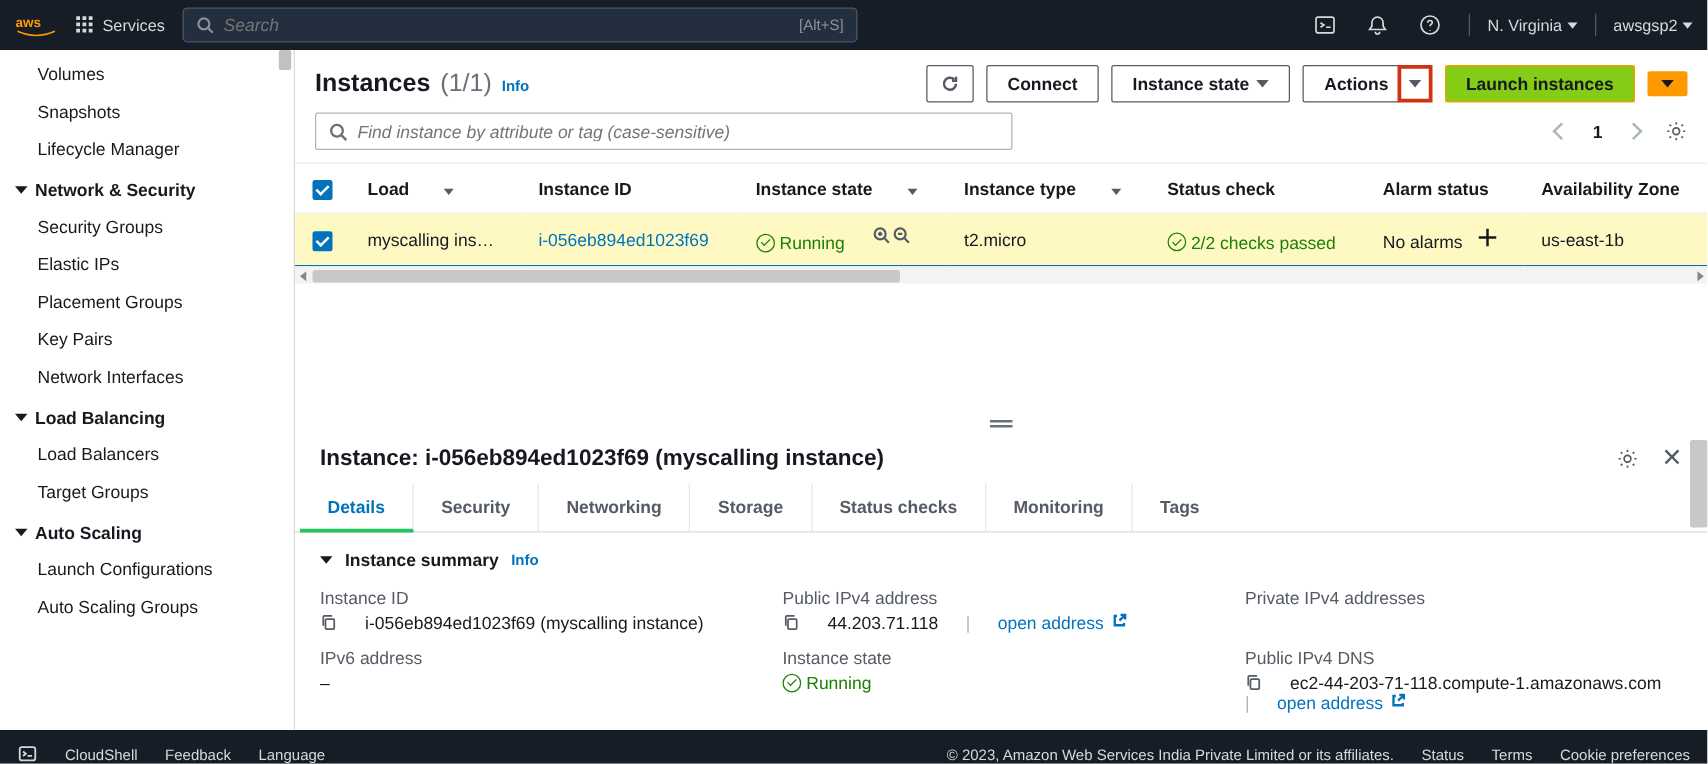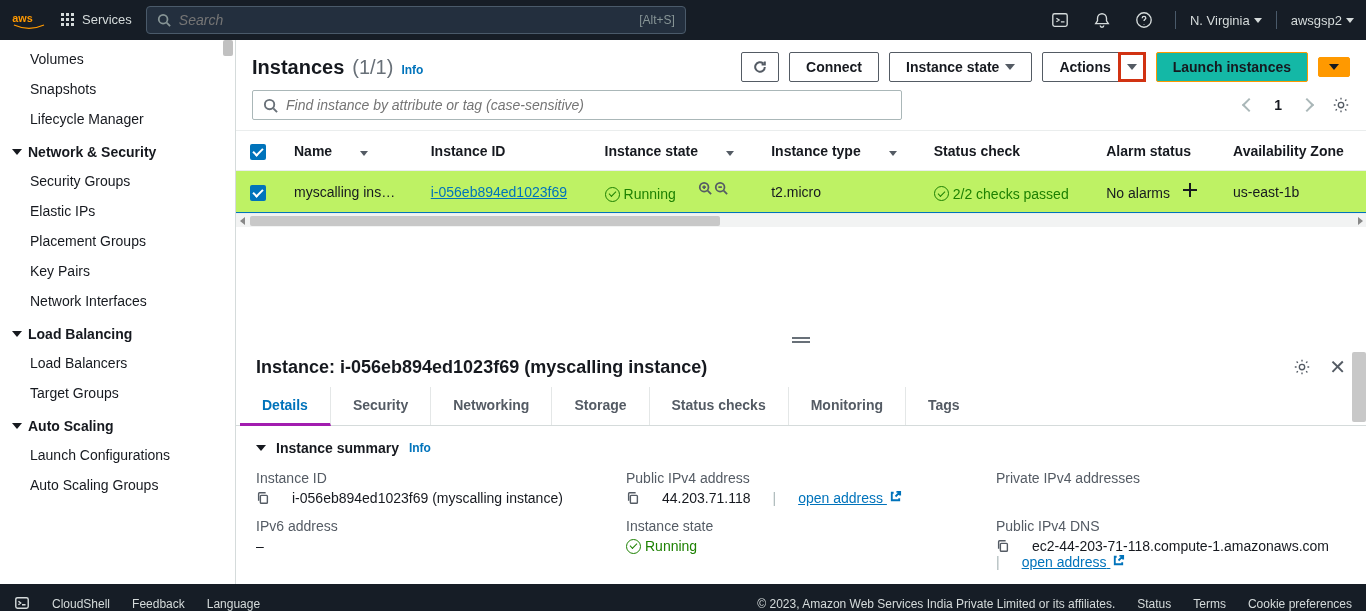--- a/index.html
+++ b/index.html
@@ -2,21 +2,21 @@
 <html><head>
 <meta charset="utf-8">
 <style>
   * { box-sizing: border-box; margin: 0; padding: 0; font-family: "Amazon Ember", "Helvetica Neue", Arial, sans-serif; }
   body { width: 1366px; height: 611px; overflow: hidden; background: #fff; font-size: 14px; color: #16191f; }
   
   
   .topnav { height: 40px; background: #161d26; color: #d5dbdb; display: flex; align-items: center; padding: 0 12px; gap: 8px; }
   .aws-logo { width: 34px; height: 20px; display:flex; align-items:center; }
   .aws-logo svg { width:34px; height:20px; }
-  .services-btn { display: flex; align-items: flex-start; gap: 6px; padding: 4px 6px; cursor: pointer; font-size: 13px; }
+  .services-btn { display: flex; align-items: center; gap: 6px; padding: 4px 6px; cursor: pointer; font-size: 13px; }
   .grid-icon { width:16px; height:16px; fill:#d5dbdb; }
   .search-bar { flex: 0 0 540px; height: 28px; background: #232f3e; border:1px solid #4a5a6a; border-radius:4px; display:flex; align-items:center; padding:0 10px; color:#879596; }
   .search-bar input { flex:1; background:transparent; border:none; color:#d946ef; font-size:14px; font-style: italic; outline:none; margin-left:8px; }
   .search-kbd { font-size:12px; color:#879596; }
   .topnav-spacer { flex:1; }
   .topnav-icon { width:18px; height:18px; fill:none; stroke:#d5dbdb; stroke-width:1.5; cursor:pointer; margin:0 8px; }
   .topnav-divider { width:1px; height:18px; background:#4a5a6a; margin:0 6px; }
   .topnav-text { font-size:13px; cursor:pointer; display:flex; align-items:center; gap:4px; }
   .caret-down { width:0; height:0; border-left:4px solid transparent; border-right:4px solid transparent; border-top:5px solid #d5dbdb; }
   
@@ -35,47 +35,47 @@
   .content { flex:1; display:flex; flex-direction:column; position:relative; }
   
   .page-header { padding:12px 16px 8px 16px; display:flex; align-items:center; gap:16px; border-bottom:none; justify-content:space-between; }
   .ph-left { display:flex; align-items:baseline; gap:8px;justify-content:center; }
   .ph-title { font-size:20px; font-weight:700; }
   .ph-count { font-size:20px; font-weight:400; color:#687078; }
   .ph-info { font-size:12px; color:#0073bb; cursor:pointer; font-weight:600; }
   .ph-right { display:flex; align-items:center; gap:10px; }
   .btn { border:1px solid #545b64; background:#fff; padding:6px 16px; font-size:14px; font-weight:600; cursor:pointer; display:flex; align-items:center; gap:6px; border-radius:2px; color:#16191f; }
   .btn-icon-only { padding:6px 10px; }
-  .btn-orange { background:#14b8a6; border-color:#ff9900; color:#16191f; }
+  .btn-orange { background:#84cc16; border-color:#ff9900; color:#16191f; }
   .btn-orange-caret { background:#ff9900; border-color:#ff9900; padding:6px 10px; }
   .btn-caret { width:0; height:0; border-left:5px solid transparent; border-right:5px solid transparent; border-top:6px solid #545b64; }
   .btn-caret-light { border-top-color:#16191f; }
   .actions-highlight { display:flex; align-items:stretch; }
   .actions-highlight .caret-box { border:3px solid #d13212; padding:4px 6px; margin-left:-2px; display:flex; align-items:center; }
   .refresh-icon { width:16px; height:16px; stroke:#545b64; fill:none; stroke-width:2.5; }
   
   .filter-row { padding:0 16px 10px 16px; display:flex; align-items:center; justify-content:space-between; gap:12px; }
-  .filter-input { width:650px; border:1px solid #aab7b8; border-radius:2px; padding:6px 10px; display:flex; align-items:center; gap:8px; color:#687078; }
+  .filter-input { width:558px; border:1px solid #aab7b8; border-radius:2px; padding:6px 10px; display:flex; align-items:center; gap:8px; color:#687078; }
   .filter-input input { flex:1; border:none; outline:none; font-style:italic; font-size:14px; color:#555; }
   .pager { display:flex; align-items:center; gap:20px; color:#545b64; }
   .pager .pg-arrow { width:10px; height:10px; border-right:2px solid #aab7b8; border-top:2px solid #aab7b8; cursor:pointer; }
   .pager .left { transform:rotate(-135deg); }
   .pager .right { transform:rotate(45deg); }
   .gear { width:18px; height:18px; stroke:#545b64; fill:none; stroke-width:1.5; cursor:pointer; }
   
   
   .table-wrap { border-top:1px solid #eaeded; overflow-x:auto; }
   table { border-collapse:collapse; width:100%; min-width:1120px; }
   th { text-align:left; font-weight:700; font-size:14px; padding:10px 14px; border-bottom:1px solid #eaeded; background:#fff; white-space:nowrap; }
   th .sort-caret { width:0; height:0; border-left:4px solid transparent; border-right:4px solid transparent; border-top:5px solid #545b64; display:inline-block; margin-left:28px; }
   td { padding:10px 14px; font-size:14px; white-space:nowrap; background:#f0f7fb; border-top:1px solid #0073bb; border-bottom:1px solid #0073bb;}
-  .row-selected td { background:#bef264;margin-top:24px; }
+  .row-selected td { background:#fef9c3;margin-top:24px; }
   .chk { width:16px; height:16px; background:#0073bb; border-radius:2px; display:inline-flex; align-items:center; justify-content:center; }
   .chk::after { content:""; width:8px; height:4px; border-left:2px solid #fff; border-bottom:2px solid #fff; transform:rotate(-45deg); margin-top:-2px; }
-  .link { color:#0073bb; cursor:pointer;text-decoration:underline; }
+  .link { color:#0073bb; cursor:pointer; }
   .status-ok { color:#1d8102; display:inline-flex; align-items:center; gap:4px; }
   .check-circ { width:15px; height:15px; border:1.8px solid #1d8102; border-radius:50%; display:inline-flex; align-items:center; justify-content:center; }
   .check-circ::after { content:""; width:6px; height:3px; border-left:1.8px solid #1d8102; border-bottom:1.8px solid #1d8102; transform:rotate(-45deg); margin-top:-2px; }
   .plus-icon { width:16px; height:16px; position:relative; display:inline-block; margin-left:12px; cursor:pointer; }
   .plus-icon::before, .plus-icon::after { content:""; position:absolute; background:#16191f; }
   .plus-icon::before { left:7px; top:1px; width:2px; height:14px; }
   .plus-icon::after { top:7px; left:1px; height:2px; width:14px; }
   .zoom-icons { display:inline-flex; gap:2px; margin-left:18px; }
   .zoom-icons svg { width:14px; height:14px; stroke:#545b64; fill:none; stroke-width:2; }
   .hscroll-track { height:14px; background:#f2f3f3; position:relative; border-top:1px solid #eaeded; }
@@ -91,21 +91,21 @@
   .details-handle div { width:18px; height:2px; background:#687078; position:relative; }
   .details-handle div::before { content:""; position:absolute; top:-4px; left:0; width:18px; height:2px; background:#687078; }
   .details-header { display:flex; align-items:center; justify-content:space-between; padding:6px 20px 8px 20px; }
   .details-title { font-size:18px; font-weight:700; }
   .details-actions { display:flex; gap:18px; align-items:center; }
   .close-x { font-size:20px; cursor:pointer; color:#545b64; }
   
   .tabs { display:flex; border-bottom:1px solid #d5dbdb; padding:0 4px; margin:0 0 0 0; }
   .tab { padding:10px 22px; font-size:14px; font-weight:700; color:#545b64; cursor:pointer; border-right:1px solid #e4e7e7; }
   .tab:last-child { border-right:none; }
-  .tab.active { color:#0073bb; border-bottom:3px solid #a21caf; margin-bottom:-1px; }
+  .tab.active { color:#0073bb; border-bottom:3px solid #22c55e; margin-bottom:-1px; }
   
   .summary-bar { display:flex; align-items:center; gap:10px; padding:14px 20px 6px 20px; }
   .summary-bar .tri { width:0; height:0; border-left:5px solid transparent; border-right:5px solid transparent; border-top:6px solid #16191f; }
   .summary-bar .stitle { font-weight:700; }
   .summary-bar .sinfo { color:#0073bb; font-size:12px; font-weight:600; cursor:pointer; }
   
   .summary-grid { display:grid; grid-template-columns: 1fr 1fr 1fr; gap:4px 20px; padding:4px 20px 10px 20px; }
   .summary-cell { padding:4px 0; }
   .sc-label { font-size:14px; color:#545b64; margin-bottom:4px; }
   .sc-value { font-size:14px; display:flex; align-items:center; gap:22px; flex-wrap:wrap; }
@@ -264,21 +264,21 @@
             <path d="M10 2v2M10 16v2M4 4l1.4 1.4M14.6 14.6L16 16M2 10h2M16 10h2M4 16l1.4-1.4M14.6 5.4L16 4"></path>
           </svg>
       </div>
     </div>
 
     <div class="table-wrap">
       <table>
         <thead>
           <tr>
             <th style="width:40px"><span class="chk"></span></th>
-            <th><span>Name</span><span class="sort-caret"></span></th>
+            <th><span>Load</span><span class="sort-caret"></span></th>
             <th><span>Instance ID</span></th>
             <th><span>Instance state</span><span class="sort-caret"></span></th>
             <th><span>Instance type</span><span class="sort-caret"></span></th>
             <th><span>Status check</span></th>
             <th><span>Alarm status</span></th>
             <th><span>Availability Zone</span></th>
           </tr>
         </thead>
         <tbody>
           <tr class="row-selected">

